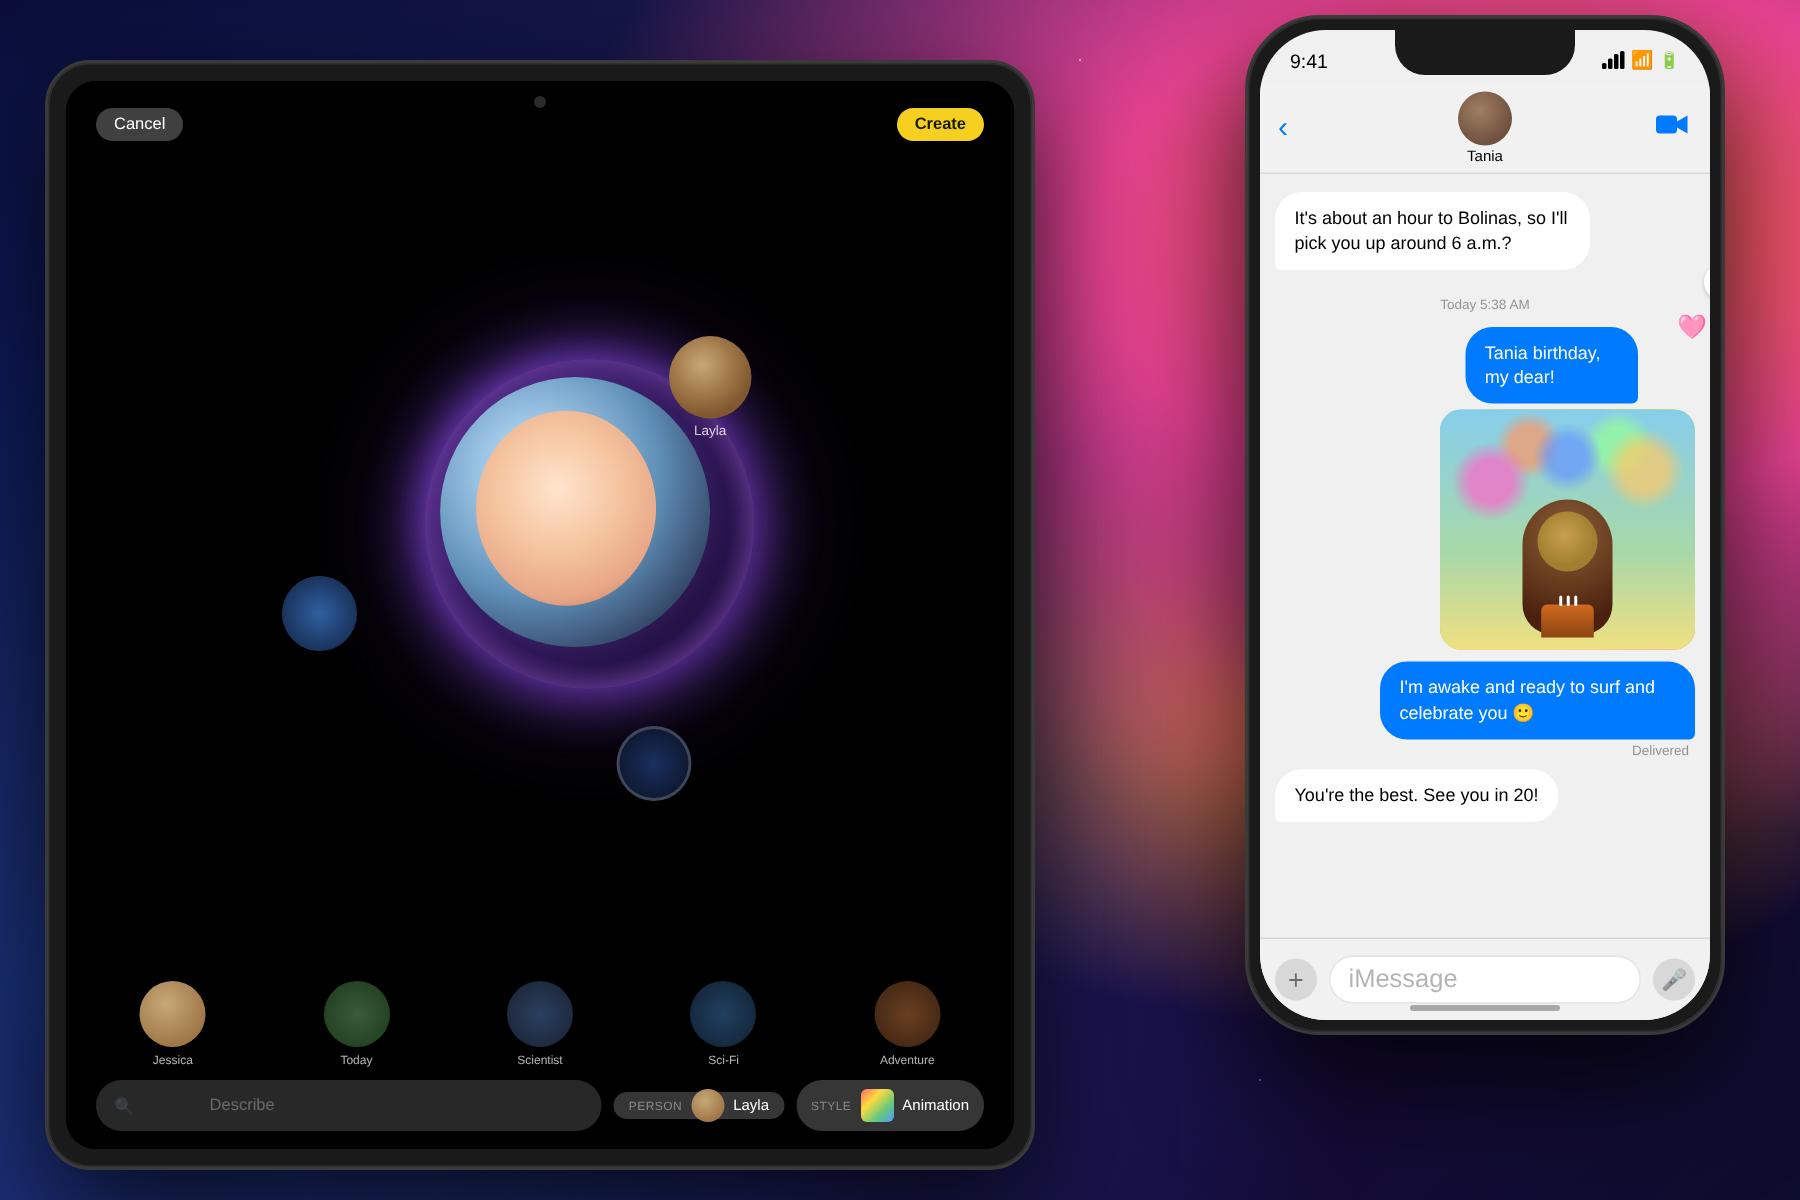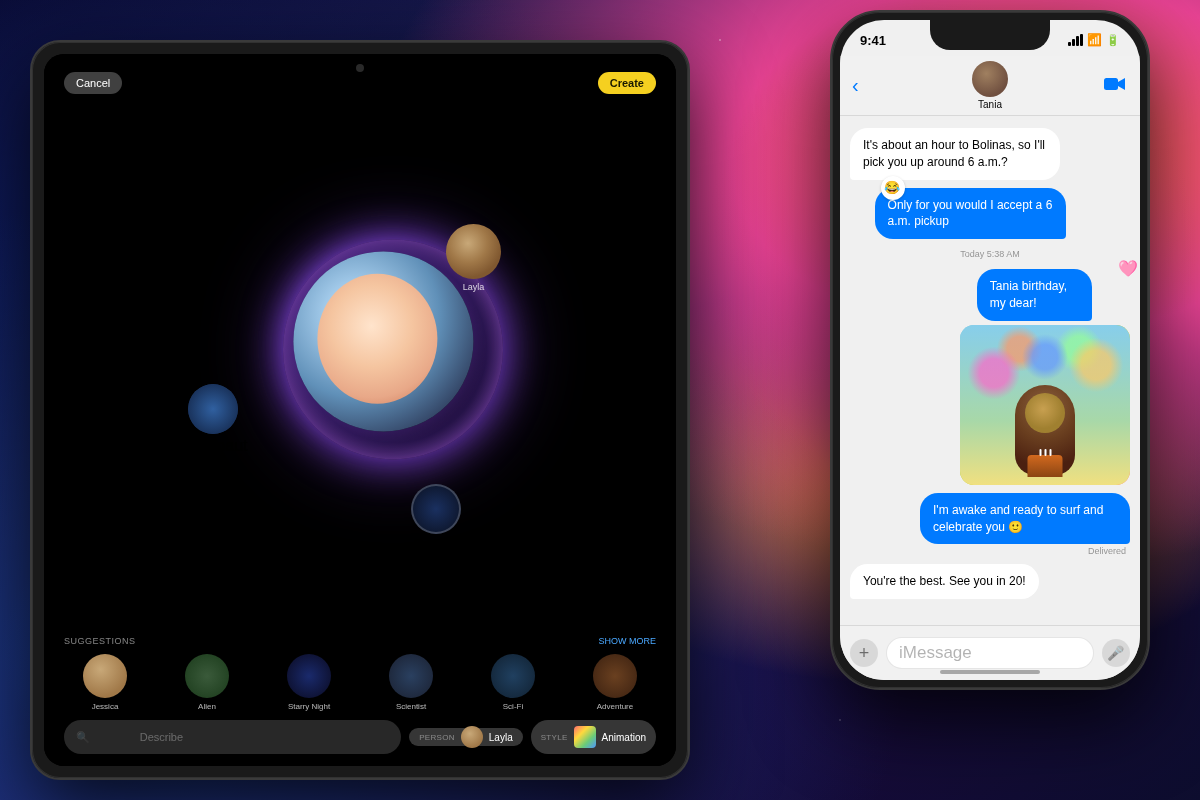--- a/index.html
+++ b/index.html
@@ -432,21 +432,21 @@
       right: 20px;
       height: 24px;
       display: flex;
       justify-content: space-between;
       align-items: center;
       z-index: 15;
     }
 
     .status-time {
       font-size: 13px;
-      font-weight: 700;
+      font-weight: 400;
       color: #000;
     }
 
     .status-icons {
       display: flex;
       align-items: center;
       gap: 4px;
       font-size: 11px;
       color: #000;
     }
@@ -727,36 +727,28 @@
           <div class="person-name">Astronaut</div>
         </div>
 
         <div class="space-item">
           <div class="space-avatar"></div>
           <div class="person-name">Space</div>
         </div>
       </div>
 
       <div class="ipad-suggestions">
-        <div class="suggestions-header">
-          <div class="suggestions-label">SUGGESTIONS</div>
-          <div class="show-more-btn">SHOW MORE</div>
-        </div>
         <div class="suggestions-grid">
           <div class="suggestion-item">
             <div class="suggestion-icon sug-jessica"></div>
             <div class="suggestion-name">Jessica</div>
           </div>
           <div class="suggestion-item">
             <div class="suggestion-icon sug-alien"></div>
-            <div class="suggestion-name">Alien</div>
-          </div>
-          <div class="suggestion-item">
-            <div class="suggestion-icon sug-starrynight"></div>
-            <div class="suggestion-name">Starry Night</div>
+            <div class="suggestion-name">Today</div>
           </div>
           <div class="suggestion-item">
             <div class="suggestion-icon sug-scientist"></div>
             <div class="suggestion-name">Scientist</div>
           </div>
           <div class="suggestion-item">
             <div class="suggestion-icon sug-scifi"></div>
             <div class="suggestion-name">Sci-Fi</div>
           </div>
           <div class="suggestion-item">
@@ -821,21 +813,20 @@
     </div>
 
     <div class="messages-area">
 
       <div class="received-msg-container">
         <div class="message-bubble msg-received">It's about an hour to Bolinas, so I'll pick you up around 6 a.m.?</div>
       </div>
 
       <div class="sent-msg-container">
         <div style="position:relative;display:inline-block;">
-          <div class="message-bubble msg-sent">Only for you would I accept a 6 a.m. pickup</div>
           <div style="position:absolute;top:-12px;left:6px;background:white;border-radius:50%;width:24px;height:24px;display:flex;align-items:center;justify-content:center;font-size:13px;box-shadow:0 1px 3px rgba(0,0,0,0.2);">😂</div>
         </div>
       </div>
 
       <div class="msg-timestamp">Today 5:38 AM</div>
 
       <div class="sent-msg-container">
         <div style="position:relative;display:inline-block;">
           <div class="message-bubble msg-sent" style="border-bottom-right-radius:4px;">Tania birthday, my dear!</div>
           <div style="position:absolute;top:-10px;right:-8px;font-size:16px;">🩷</div>

